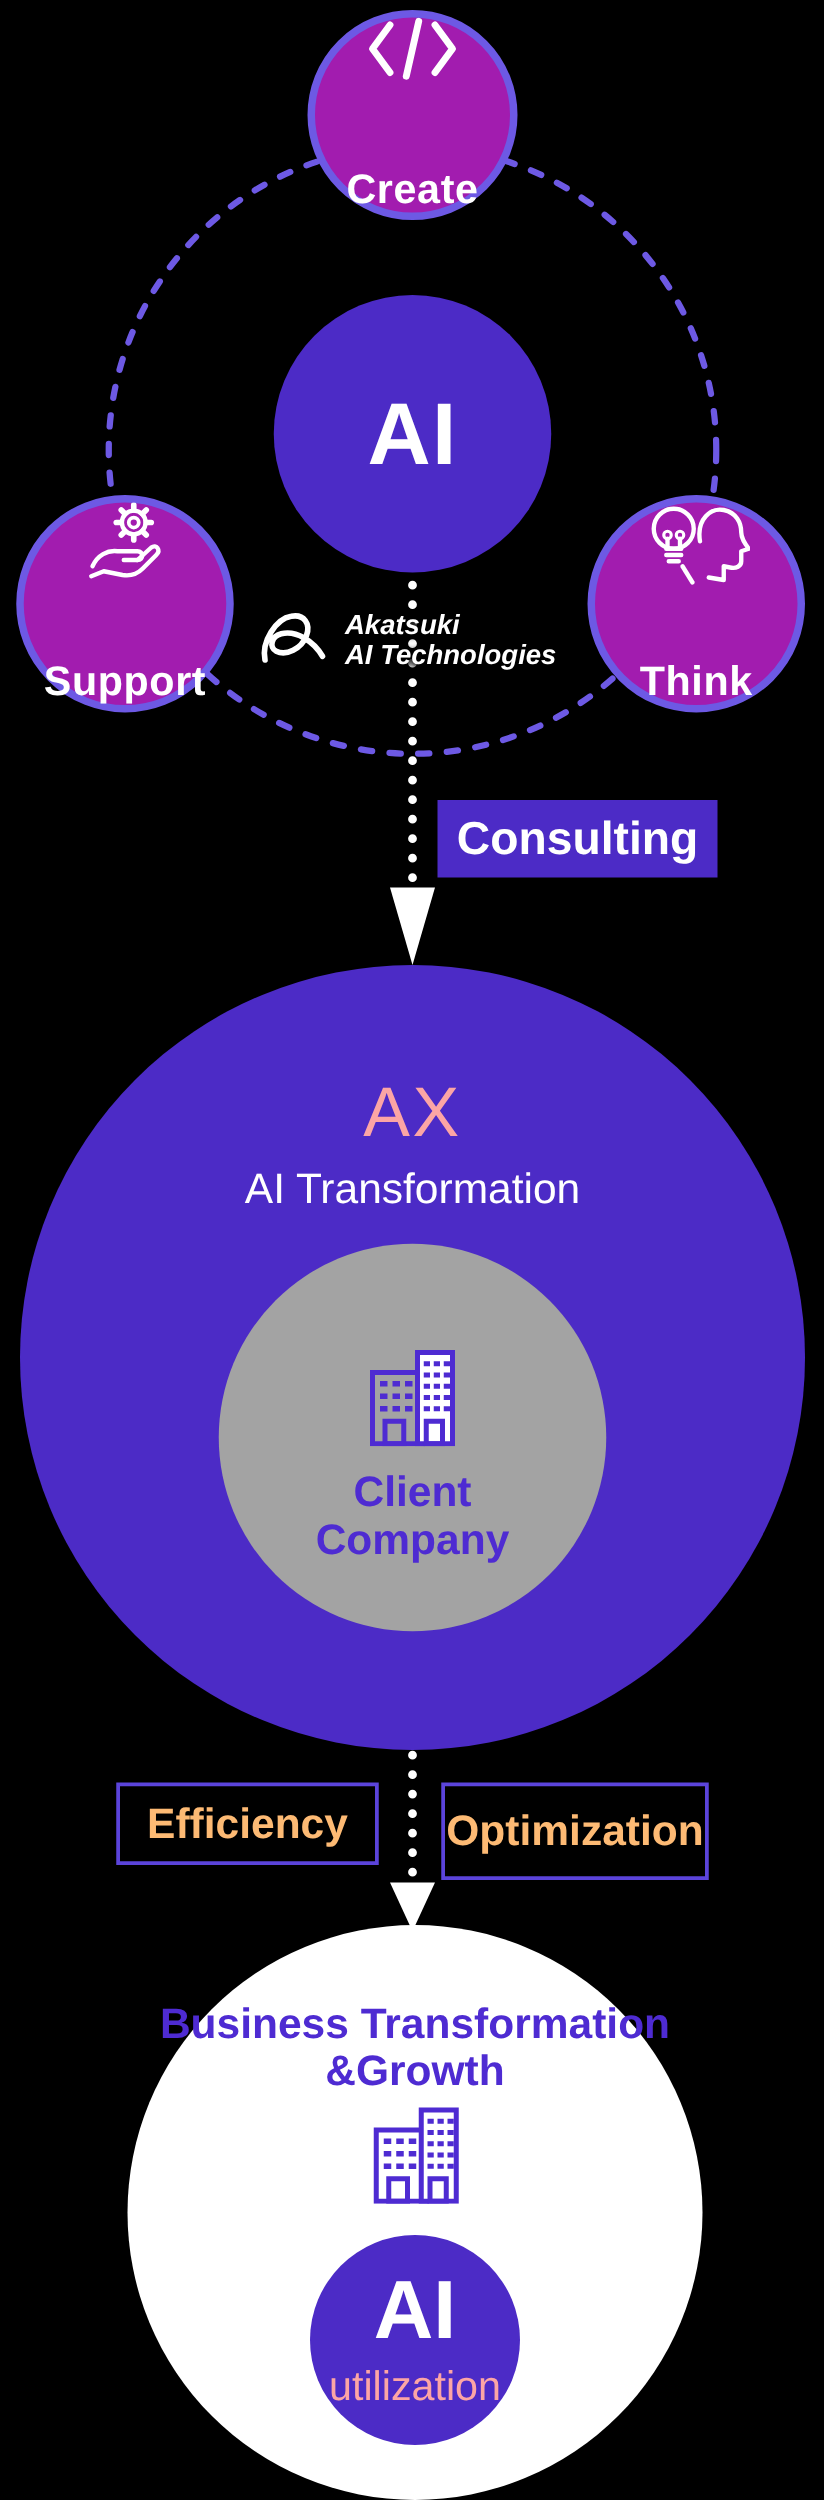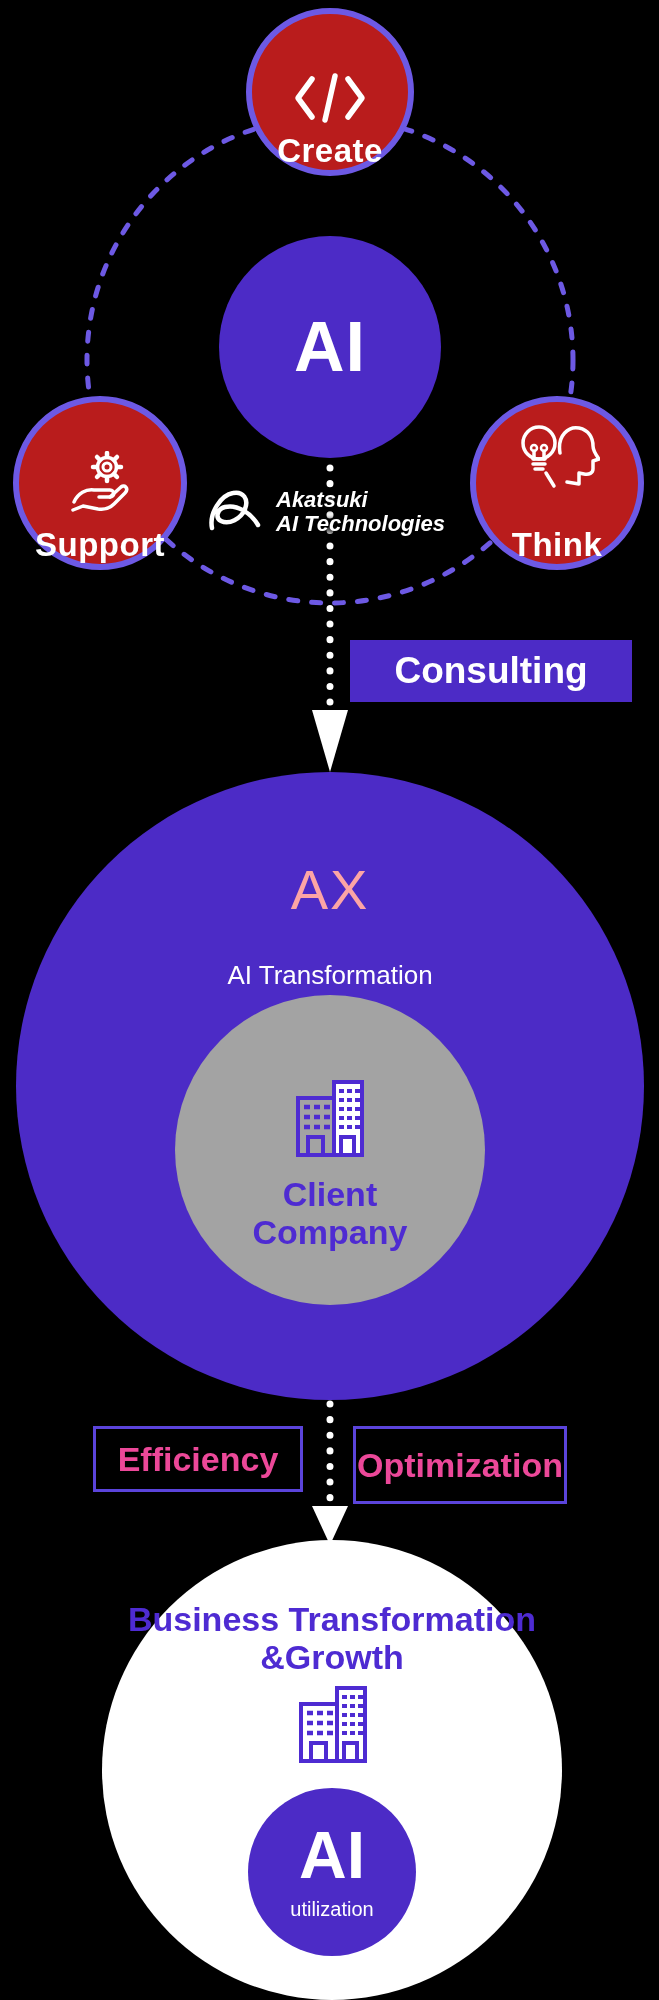--- a/index.html
+++ b/index.html
@@ -11,24 +11,24 @@
     overflow:hidden;
   }
   .abs { position:absolute; }
   .circle { border-radius:50%; }
 
   
   #orbit-ring { left:80px; top:110px; }
 
   
   .node {
-    background:#b91c1c;
+    background:#a21caf;
     border:6px solid var(--ring,#6D59E4);
     border-radius:50%;
-    display:flex; flex-direction:column; align-items:center; justify-content:flex-end;
+    display:flex; flex-direction:column; align-items:center; justify-content:space-between;
     gap:9px;
   }
   .node-label { color:#fff; font-weight:700; font-size:33px; letter-spacing:.5px; }
   #node-create  { left:246px; top:8px;   width:168px; height:168px; }
   #node-support { left:13px;  top:396px; width:174px; height:174px; }
   #node-think   { left:470px; top:396px; width:174px; height:174px;gap:30px; }
 
   
   #ai-circle {
     left:219px; top:236px; width:222px; height:222px;
@@ -42,71 +42,71 @@
   .brand-text { color:#fff; font-size:22px; font-weight:700; line-height:24px;
     text-shadow:0 0 4px #000, 0 0 6px #000, 0 2px 6px #000;font-style:italic; }
 
   
   .arrow-svg { left:308px; z-index:3; }
   #arrow-1 { top:458px; }
   #arrow-2 { top:1398px; }
 
   
   #consulting-box {
-    left:350px; top:640px; width:282px; height:62px;
+    left:350px; top:640px; width:224px; height:62px;
     background:var(--accent,#4C2BC6);
     display:flex; align-items:center; justify-content:center;text-align:center;
   }
   #consulting-box span { color:#fff; font-size:37px; font-weight:600; }
 
   
   #ax-circle {
     left:16px; top:772px; width:628px; height:628px;
     background:var(--accent,#4C2BC6);
   }
   #ax-title { left:0; top:82px; width:100%; text-align:center;
     color:#fca5a5; font-size:56px; font-weight:400; line-height:72px; letter-spacing:2px; }
   #ax-subtitle { left:0; top:163px; width:100%; text-align:center;
-    color:#fff; font-size:26px; font-weight:400; line-height:32px;margin-top:24px; }
+    color:#fff; font-size:34px; font-weight:400; line-height:32px; }
 
   
   #client-circle {
     left:159px; top:223px; width:310px; height:310px;
     background:#a3a3a3;
     display:flex; flex-direction:column; align-items:center;
     padding-top:84px; gap:18px;
   }
   .purple-caption { color:var(--purple_text,#4E2BD2); font-size:34px; font-weight:700;
     line-height:38px; text-align:center; }
 
   
   .outline-box {
     border:3px solid var(--box_border,#5B44DB);
     background:#000;
     display:flex; align-items:center; justify-content:center;
   }
-  .outline-box span { color:#ec4899; font-size:34px; font-weight:700; }
+  .outline-box span { color:#fdba74; font-size:34px; font-weight:700; }
   #efficiency-box   { left:93px;  top:1426px; width:210px; height:66px; }
   #optimization-box { left:353px; top:1426px; width:214px; height:78px; }
 
   
   #result-circle {
     left:102px; top:1540px; width:460px; height:460px;
     background:#fff;
   }
   #result-title { left:0; top:60px; width:100%; }
   #result-building { left:196px; top:145px; }
 
   #ai-util-circle {
     left:146px; top:248px; width:168px; height:168px;
     background:var(--accent,#4C2BC6);
     display:flex; flex-direction:column; align-items:center; justify-content:center;
   }
   #ai-util-circle .util-ai { color:#fff; font-size:66px; font-weight:700; line-height:62px; }
-  #ai-util-circle .util-sub { color:#ffffff; font-size:20px; font-weight:400; margin-top:12px; }
+  #ai-util-circle .util-sub { color:#fca5a5; font-size:33px; font-weight:400; margin-top:12px; }
 </style>
 </head>
 <body>
 
 <div id="canvas">
 
   <svg id="orbit-ring" class="abs" width="500" height="500" viewBox="0 0 500 500">
     <circle cx="250" cy="250" r="243" fill="none" stroke="var(--ring,#6D59E4)" stroke-width="5" stroke-dasharray="9 14" stroke-linecap="round"></circle>
   </svg>
 

